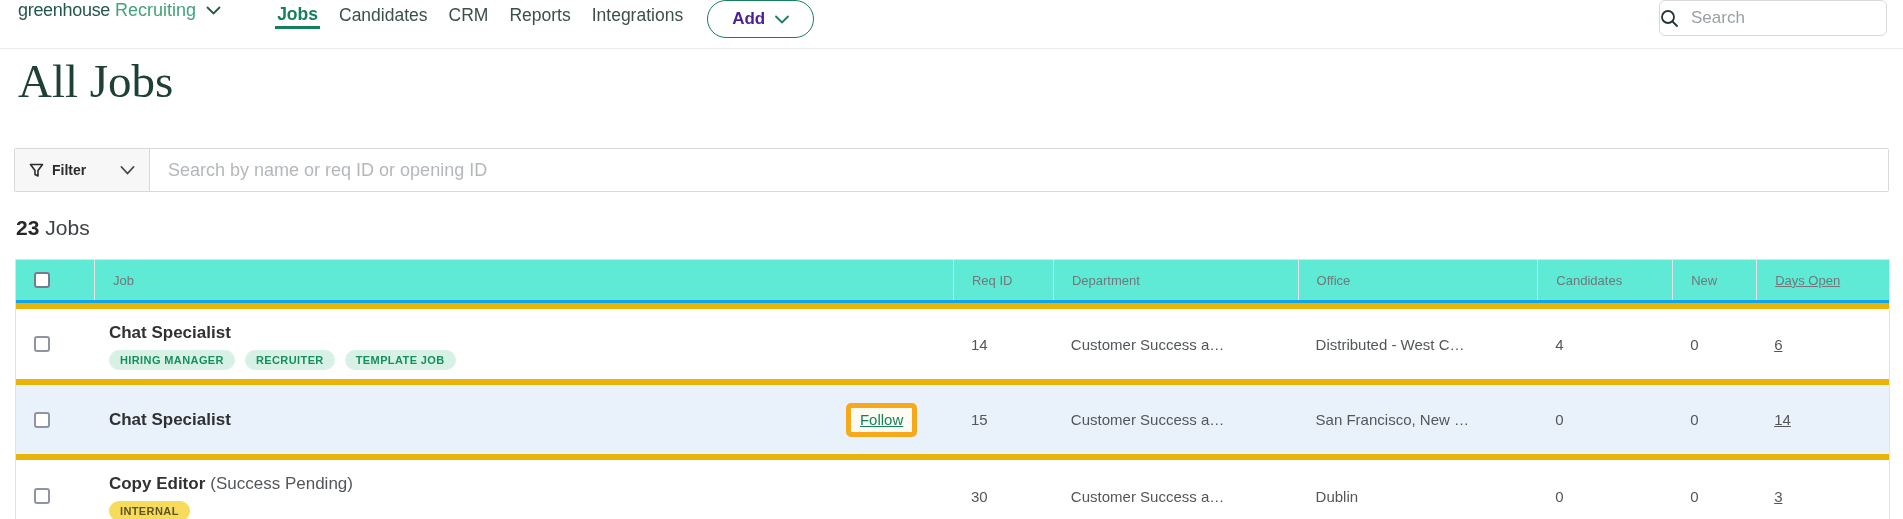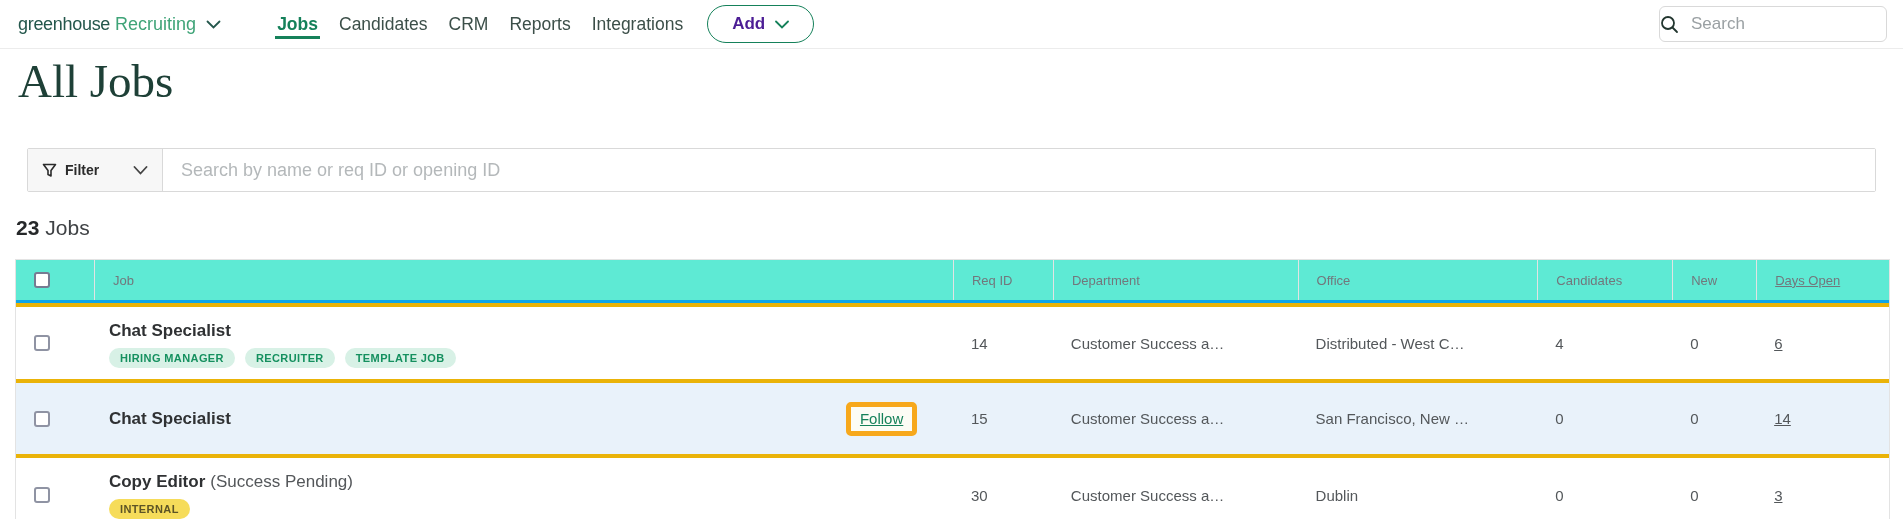--- a/index.html
+++ b/index.html
@@ -1,20 +1,20 @@
 <!DOCTYPE html>
 <html><head>
 <meta charset="utf-8">
 <style>
   * { margin:0; padding:0; box-sizing:border-box; }
   html,body { width:1903px; height:519px; overflow:hidden; background:#fff;
               font-family:"Liberation Sans", sans-serif; }
 
   
-  .topnav { display:flex; align-items:center; height:49px; padding:0 16px 0 18px;
+  .topnav { display:flex; align-items:flex-start; height:49px; padding:0 16px 0 18px;
             border-bottom:1px solid #ececec; }
   .logo { display:flex; align-items:baseline; cursor:pointer; }
   .logo-brand { font-size:18px; font-weight:500; color:#24574c; letter-spacing:-.3px; }
   .logo-product { font-size:18px; color:#3fa478; margin-left:5px; }
   .logo-chev { margin-left:10px; align-self:center; }
   .nav-links { display:flex; align-items:center; gap:17px; margin-left:54px; }
   .nav-link { font-size:17.5px; color:#3c4f49; padding:4px 2px 3px; cursor:pointer; }
   .nav-link.active { color:#15815a; font-weight:700; border-bottom:3px solid #15815a; padding-bottom:1px; }
   .add-btn { display:flex; align-items:center; gap:10px; margin-left:22px;
              height:38px; padding:0 24px; border:1.5px solid #15815a; border-radius:19px;
@@ -24,41 +24,41 @@
                 border:1px solid #d9d9d9; border-radius:6px; padding:0 0; background:#fff; }
   .search-box input { border:none; outline:none; width:100%; font-size:17px; color:#333;
                       margin-left:12px; font-family:"Liberation Sans", sans-serif; }
   .search-box input::placeholder { color:#9aa0a3; }
 
   
   .page-title { font-family:"Liberation Serif", serif; font-weight:500; font-size:47px;
                 color:#1e4037; padding:6px 18px 0; line-height:52px; }
 
   
-  .filter-bar { display:flex; align-items:stretch; margin:41px 27px 0;
+  .filter-bar { display:flex; align-items:stretch; margin:41px 14px 0;
                 border:1px solid #d9d9d9; border-radius:2px; height:44px; background:#fff; }
   .filter-btn { display:flex; align-items:center; width:135px; background:#f7f7f7;
                 border-right:1px solid #d9d9d9; padding:0 14px; cursor:pointer; }
   .filter-btn .flabel { font-size:14px; font-weight:700; color:#2b2b2b; margin-left:8px; }
   .filter-btn .fchev { margin-left:auto; }
   .filter-input { flex:1; border:none; outline:none; padding:0 18px; font-size:18px;
                   color:#6d28d9; font-family:"Liberation Sans", sans-serif; }
   .filter-input::placeholder { color:#b4b8ba; }
 
   
   .jobs-count { padding:24px 16px 0; font-size:21px; color:#3f4245; }
   .jobs-count b { color:#26282a; font-weight:700; margin-right:6px; }
 
   
   .jobs-table { margin:19px 13px 0 15px; border:1px solid #e3e3e3; border-bottom:none; }
   .thead { display:flex; height:43px; background:#5eead4; border-bottom:3px solid #0ea5e9;text-align:center; }
   .th { display:flex; align-items:center; font-size:13px; color:#72777c;
         padding-left:18px; border-left:1px solid #e3e3e3; }
   .th:first-child { border-left:none; }
-  .trow { display:flex; border-top:4px solid #eab308; background:#fff; }
+  .trow { display:flex; border-top:6px solid #eab308; background:#fff; }
   .trow:first-of-type { border-top:none; }
   .trow.selected { background:#e9f2fa; }
   .col-check { width:78px; display:flex; align-items:center; padding-left:18px; }
   .col-job { width:860px; position:relative; }
   .col-req { width:100px; } .col-dept { width:245px; } .col-office { width:240px; }
   .col-cand { width:135px; } .col-new { width:84px; } .col-days { width:133px;text-decoration:underline; }
   .cell { display:flex; align-items:center; padding-left:18px; font-size:15px; color:#53575a; }
   .row-1 { height:76px; } .row-2 { height:75px; } .row-3 { height:78px; }
 
   .checkbox { width:16px; height:16px; border:2px solid #8f93a3; border-radius:3px;

